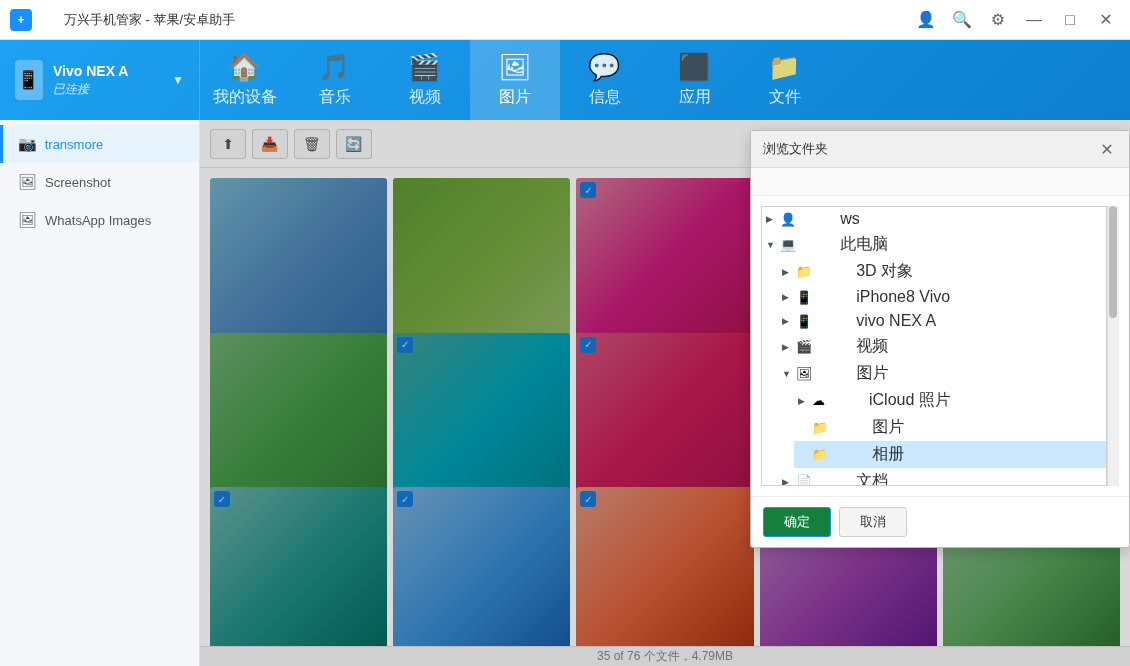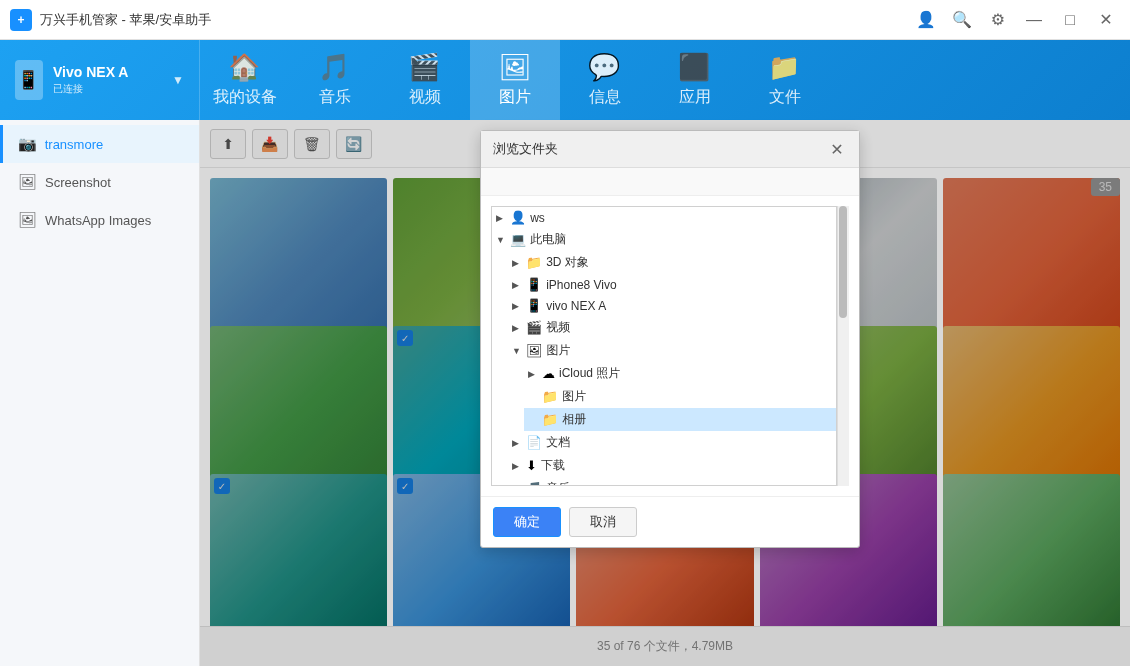--- a/index.html
+++ b/index.html
@@ -15,21 +15,21 @@
       border-bottom: 1px solid #e0e0e0;
     }
     #titlebar .app-logo {
       width: 22px; height: 22px;
       background: #1890ff;
       border-radius: 4px;
       display: flex; align-items: center; justify-content: center;
       color: #fff; font-size: 12px; font-weight: bold;
       margin-right: 8px;
     }
-    #titlebar .app-title { font-size: 13px; color: #333; flex: 1; }
+    #titlebar .app-title { font-size: 13px; color: #333; flex: 1; margin-left: 24px; }
     #titlebar .win-btns { display: flex; gap: 8px; }
     #titlebar .win-btn {
       width: 28px; height: 28px;
       display: flex; align-items: center; justify-content: center;
       cursor: pointer; color: #666; font-size: 16px; border-radius: 3px;
     }
 
     
     #navbar {
       height: 80px;
@@ -49,21 +49,21 @@
     #navbar .device-icon {
       width: 28px; height: 40px;
       background: rgba(255,255,255,0.3);
       border-radius: 4px;
       margin-right: 10px;
       display: flex; align-items: center; justify-content: center;
       font-size: 18px;
     }
     #navbar .device-info { flex: 1; }
     #navbar .device-name { font-size: 14px; font-weight: bold; color: #fff; }
-    #navbar .device-status { font-size: 10px; color: rgba(255,255,255,0.8); margin-top: 2px; }
+    #navbar .device-status { font-size: 12px; color: rgba(255,255,255,0.8); margin-top: 2px; font-style: italic; }
     #navbar .device-arrow { color: rgba(255,255,255,0.8); font-size: 12px; }
     #navbar .nav-items { display: flex; flex: 1; }
     .nav-item {
       display: flex; flex-direction: column; align-items: center; justify-content: center;
       width: 90px; cursor: pointer; color: rgba(255,255,255,0.85);
       padding: 10px 0;
       transition: background 0.2s;
     }
     .nav-item.active { background: rgba(255,255,255,0.2); color: #fff; }
     .nav-item .nav-icon { font-size: 26px; margin-bottom: 4px; }
@@ -164,36 +164,36 @@
     .img-c8 { background: linear-gradient(135deg, #f06292, #e91e63, #c2185b); }
     .img-c9 { background: linear-gradient(135deg, #aed581, #8bc34a, #558b2f); }
     .img-c10 { background: linear-gradient(135deg, #ffcc80, #ffa726, #f57c00); }
     .img-c11 { background: linear-gradient(135deg, #80cbc4, #26a69a, #00796b); }
     .img-c12 { background: linear-gradient(135deg, #90caf9, #42a5f5, #1565c0); }
     .img-c13 { background: linear-gradient(135deg, #ffab91, #ff7043, #bf360c); }
     .img-c14 { background: linear-gradient(135deg, #ce93d8, #ab47bc, #6a1b9a); }
     .img-c15 { background: linear-gradient(135deg, #a5d6a7, #66bb6a, #2e7d32); }
 
     #status-bar {
-      height: 40px;
+      height: 20px;
       background: #f5f5f5;
       border-top: 1px solid #e0e0e0;
       display: flex; align-items: center; justify-content: center;
       font-size: 12px; color: #888;
     }
 
     
     #dialog-overlay {
       position: absolute;
       top: 0; left: 0; right: 0; bottom: 0;
       background: rgba(0,0,0,0.15);
       z-index: 100;
       display: flex;
       align-items: flex-start;
-      justify-content: center;
+      justify-content: flex-end;
       padding-left: 10px;
       padding-top: 10px;
     }
     #dialog {
       width: 380px;
       background: #fff;
       border: 1px solid #bbb;
       border-radius: 3px;
       box-shadow: 0 4px 16px rgba(0,0,0,0.2);
     }
@@ -226,39 +226,39 @@
     #tree-container::-webkit-scrollbar-thumb { background: #ccc; }
     .tree-node {
       padding: 3px 4px;
       display: flex; align-items: center;
       cursor: pointer;
       white-space: nowrap;
     }
     .tree-node.selected { background: #cce8ff; }
     .tree-arrow { width: 14px; font-size: 9px; color: #555; flex-shrink: 0; }
     .tree-icon { margin-right: 4px; font-size: 13px; }
-    .tree-label { font-size: 12px; color: #333; }
+    .tree-label { font-size: 16px; color: #333; margin-left: 40px; }
     .indent1 { margin-left: 16px; }
     .indent2 { margin-left: 32px; }
     #dialog-footer {
       padding: 10px 12px;
       display: flex; align-items: center; justify-content: space-between;
       border-top: 1px solid #eee;
     }
     .dlg-btn {
       padding: 5px 20px;
       border-radius: 3px;
       font-size: 13px;
       cursor: pointer;
       border: 1px solid #ccc;
       background: #f5f5f5;
       color: #333;
     }
     .dlg-btn.primary {
-      background: #3b82f6;
+      background: #15803d;
       border-color: #1890ff;
       color: #fff;
     }
     #dlg-path-bar {
       height: 28px;
       background: #f9f9f9;
       border-bottom: 1px solid #eee;
       padding: 0 8px;
       display: flex; align-items: center;
       font-size: 11px; color: #888;

